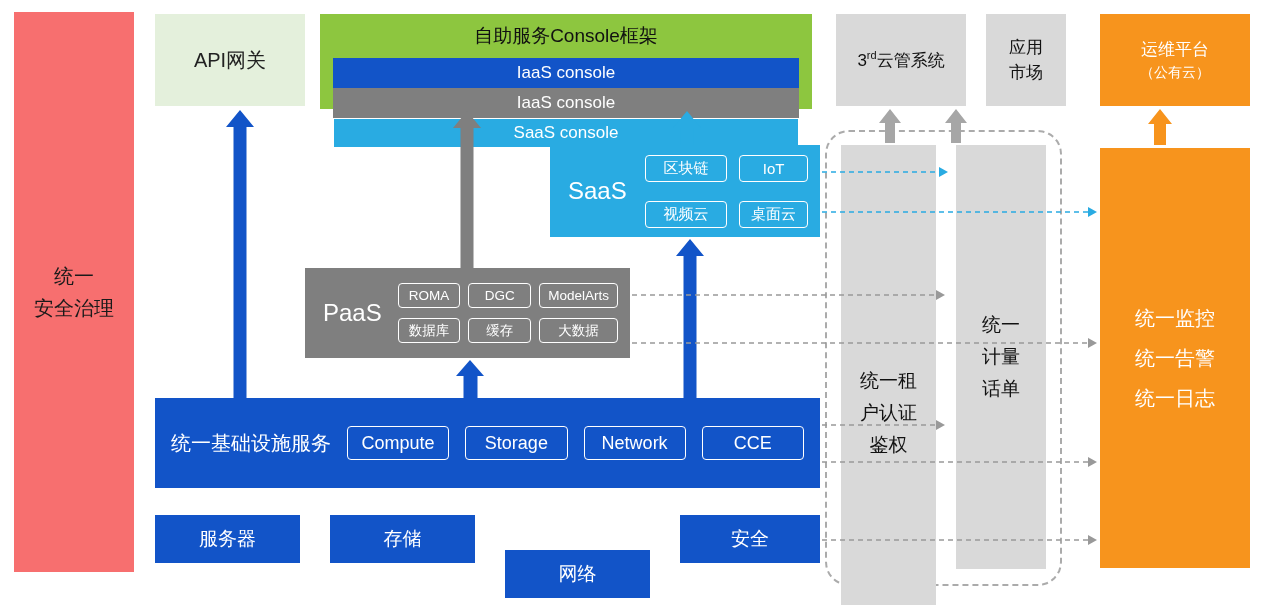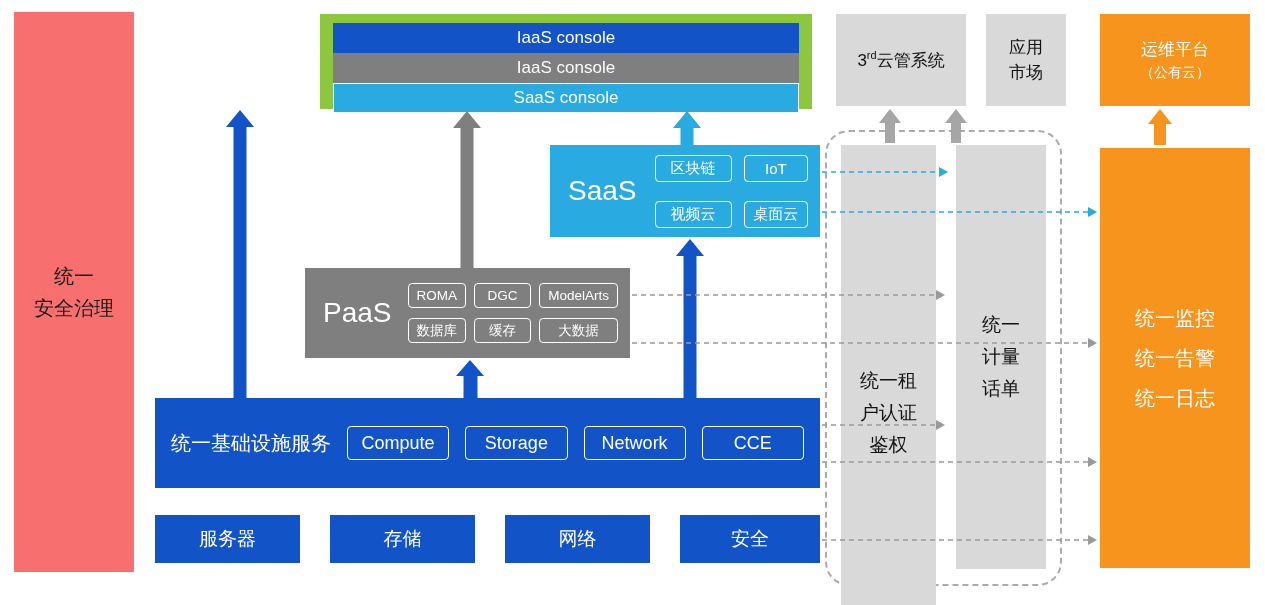--- a/index.html
+++ b/index.html
@@ -24,40 +24,40 @@
   .btn-saas { background: #29ABE2; border: 1px solid #fff; }
 
   .third { left: 836px; top: 14px; width: 130px; height: 92px; background: #D9D9D9; color: #111; font-size: 17px; }
   .third sup { font-size: 11px; margin-top: 24px; }
   .market { left: 986px; top: 14px; width: 80px; height: 92px; background: #D9D9D9; color: #111; font-size: 17px; flex-direction: column; line-height: 1.5; }
   .om { left: 1100px; top: 14px; width: 150px; height: 92px; background: #F7941D; color: #fff; flex-direction: column; font-size: 17px; line-height: 1.5; }
   .om .sub { font-size: 14px; }
 
   
   .saas-box { left: 550px; top: 145px; width: 270px; height: 92px; background: #29ABE2; color: #fff; padding: 13px 12px; justify-content: flex-start; gap: 12px; }
-  .layer-label { font-size: 28px; padding: 0 6px; white-space: nowrap; }
+  .layer-label { font-size: 24px; padding: 0 6px; white-space: nowrap; }
   .saas-grid { display: grid; grid-template-columns: 1.2fr 1fr; gap: 19px 12px; flex: 1; }
   .chip { border: 1px solid #fff; border-radius: 4px; color: #fff; display: flex; align-items: center; justify-content: center; font-size: 15px; height: 27px; padding: 0 6px; white-space: nowrap; }
 
   
   .paas-box { left: 305px; top: 268px; width: 325px; height: 90px; background: #7F7F7F; color: #fff; padding: 12px 12px; justify-content: flex-start; gap: 10px; }
   .paas-grid { display: grid; grid-template-columns: repeat(3, 1fr); gap: 10px 8px; flex: 1; }
   .paas-grid .chip { font-size: 13.5px; height: 25px; padding: 0 8px; }
 
   
   .infra-box { left: 155px; top: 398px; width: 665px; height: 90px; background: #1254C8; color: #fff; padding: 0 16px; justify-content: flex-start; gap: 16px; }
   .infra-label { font-size: 20px; white-space: nowrap; }
   .infra-chips { display: flex; flex: 1; gap: 16px; }
   .infra-chips .chip { flex: 1; height: 34px; font-size: 18px; border-width: 1.5px; }
 
   
   .hw { top: 515px; height: 48px; background: #1254C8; color: #fff; font-size: 19px; }
   .hw1 { left: 155px; width: 145px; }
   .hw2 { left: 330px; width: 145px; }
-  .hw3 { left: 505px; width: 145px; }
+  .hw3 { left: 505px; width: 145px; margin-top: 35px; }
   .hw4 { left: 680px; width: 140px; }
 
   
   .dashed-wrap { position: absolute; left: 825px; top: 130px; width: 237px; height: 456px; border: 2px dashed #ABABAB; border-radius: 24px; }
   .vbar { background: #D9D9D9; color: #111; flex-direction: column; font-size: 19px; line-height: 1.7; }
   .auth { left: 841px; top: 145px; width: 95px; height: 536px; }
   .metering { left: 956px; top: 145px; width: 90px; height: 424px; }
 
   .monitor { left: 1100px; top: 148px; width: 150px; height: 420px; background: #F7941D; color: #fff; flex-direction: column; font-size: 20px; line-height: 2.0; }
 
@@ -67,22 +67,26 @@
 </head>
 <body>
 
 <div class="canvas">
 
   <div class="box security">
     <div>统一</div>
     <div>安全治理</div>
   </div>
 
+  <div class="box api-gw">
+    <span>API网关</span>
+  </div>
 
   <div class="box console">
+    <div class="console-title">自助服务Console框架</div>
     <div class="console-btns">
       <div class="console-btn btn-iaas">IaaS console</div>
       <div class="console-btn btn-paas">IaaS console</div>
       <div class="console-btn btn-saas">SaaS console</div>
     </div>
   </div>
 
   <div class="box third">
     <span><span>3</span><sup>rd</sup><span>云管系统</span></span>
   </div>

